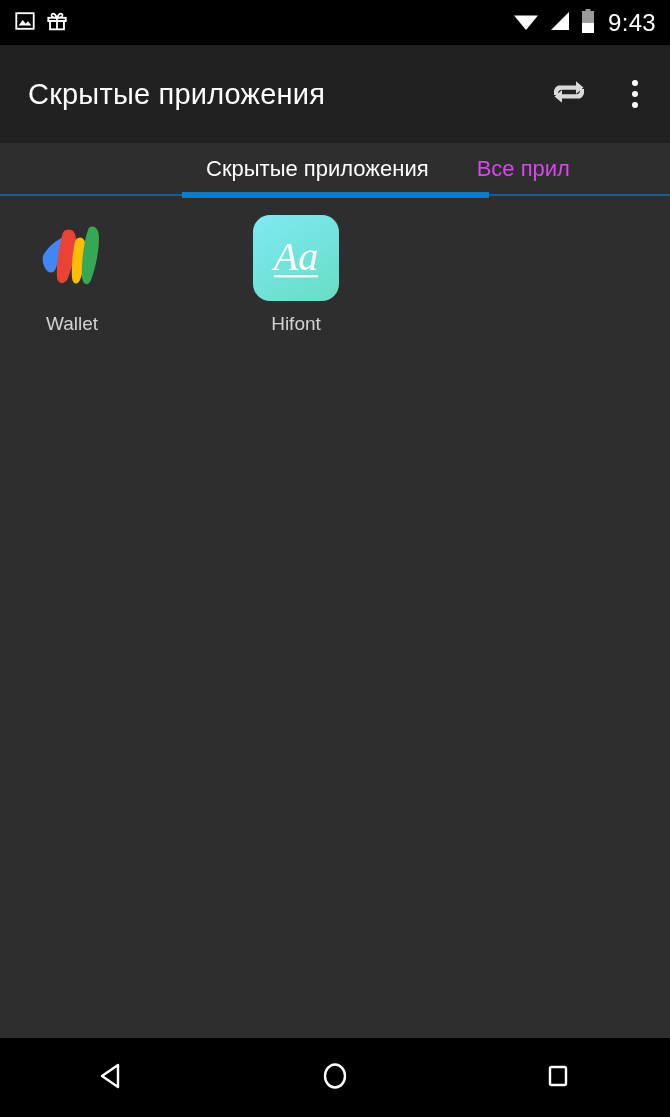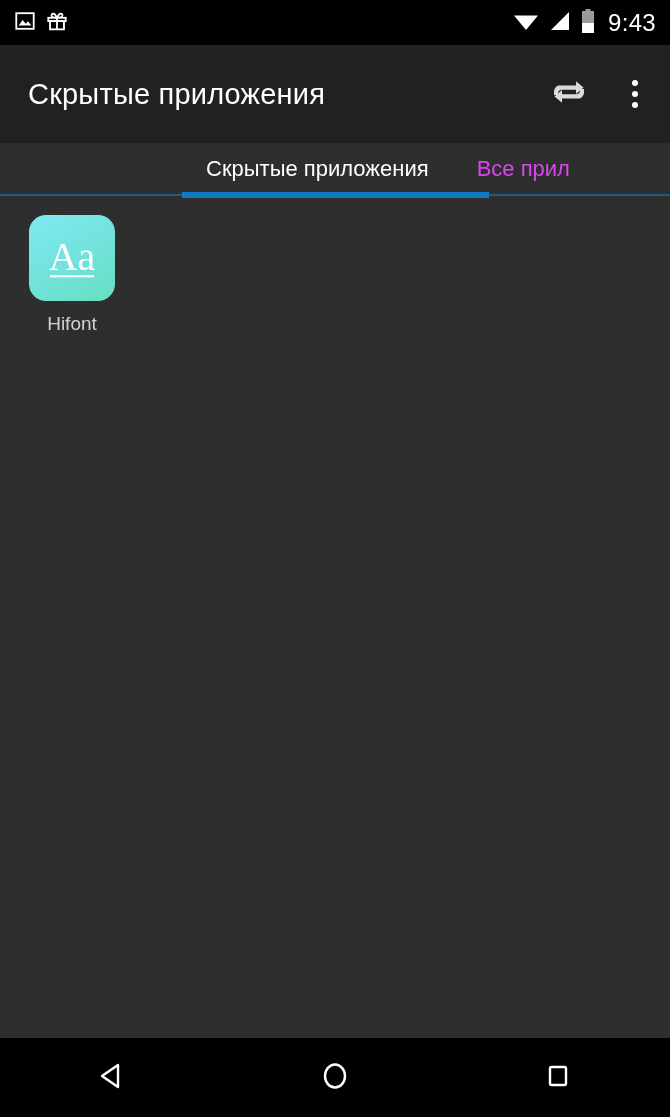--- a/index.html
+++ b/index.html
@@ -180,20 +180,21 @@
     white-space: nowrap;
   }
   .hifont-tile {
     width: 86px;
     height: 86px;
     border-radius: 17px;
     background: linear-gradient(150deg, #7fe9f2 0%, #72e2da 55%, #68dec1 100%);
     display: flex;
     align-items: center;
     justify-content: center;
+    font-style: italic;
   }
 
   
   .nav-bar {
     position: absolute;
     left: 0; bottom: 0;
     width: 670px;
     height: 79px;
     background: #000000;
     display: flex;
@@ -278,20 +279,33 @@
       <div class="tab active">Скрытые приложения</div>
       <div class="tab inactive">Все прил</div>
     </div>
     <div class="tab-underline-full"></div>
     <div class="tab-indicator"></div>
   </div>
 
   <div class="content">
     <div class="app-grid">
 
+      <div class="app-cell">
+        <div class="app-icon-box">
+          <span>
+            <svg width="80" height="80" viewBox="0 0 80 80">
+              <path d="M12 38 C18 28, 28 22, 34 20 C38 19, 40 22, 37 26 C31 34, 26 44, 24 52 C22 58, 16 58, 13 52 C10 46, 10 41, 12 38 Z" fill="#4285F4"></path>
+              <path d="M34 14 C40 12, 44 16, 44 24 C44 36, 40 52, 36 62 C33 69, 26 69, 25 61 C24 50, 27 30, 30 20 C31 16, 32 14.6, 34 14 Z" fill="#EA4335"></path>
+              <path d="M46 22 C50 20, 54 24, 54 32 C54 44, 51 56, 48 64 C46 69, 41 69, 40 62 C39 52, 41 34, 43 26 C44 23, 45 22.5, 46 22 Z" fill="#FBBC05"></path>
+              <path d="M58 11 C63 9, 67 13, 67 22 C67 36, 63 54, 59 64 C57 70, 51 70, 50 61 C49 49, 52 27, 55 17 C56 13, 57 11.5, 58 11 Z" fill="#34A853"></path>
+            </svg>
+          </span>
+        </div>
+        <div class="app-label">Wallet</div>
+      </div>
 
       <div class="app-cell">
         <div class="app-icon-box">
           <div class="hifont-tile">
             <svg width="72" height="72" viewBox="0 0 72 72">
               <text x="36" y="48" text-anchor="middle" font-family="Liberation Serif, serif" font-size="40" fill="#ffffff">Aa</text>
               <rect x="14" y="53" width="44" height="2.4" fill="#ffffff" opacity="0.9"></rect>
             </svg>
           </div>
         </div>

